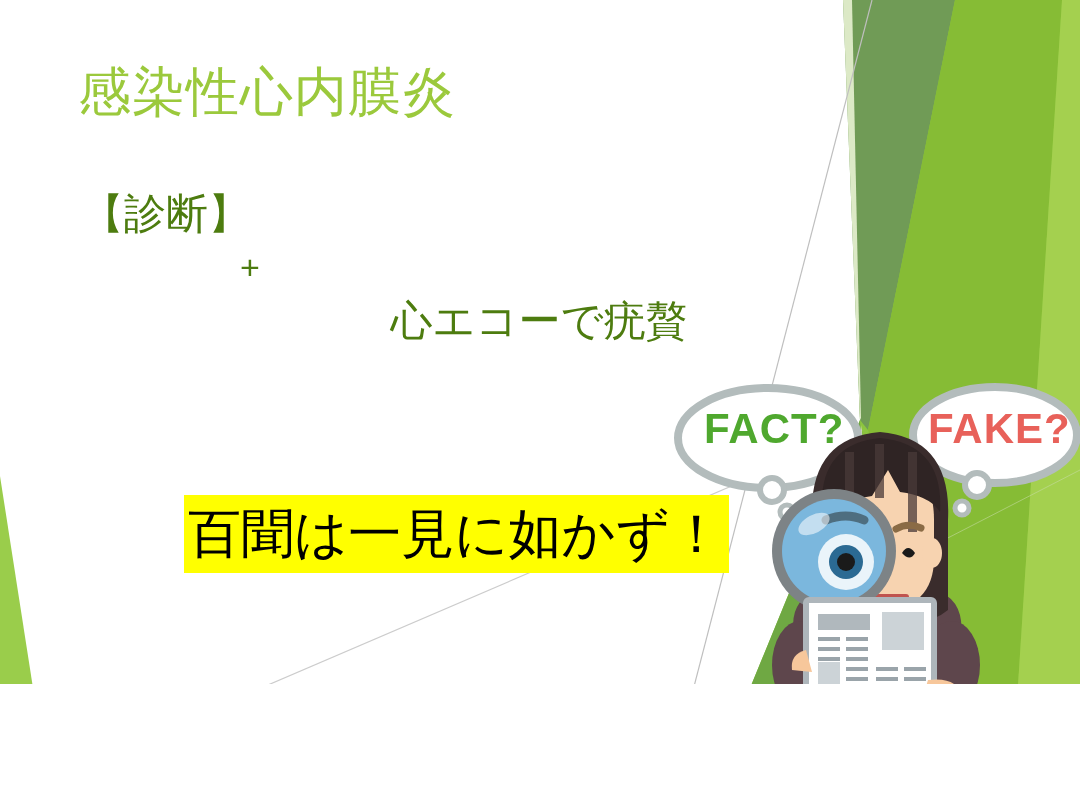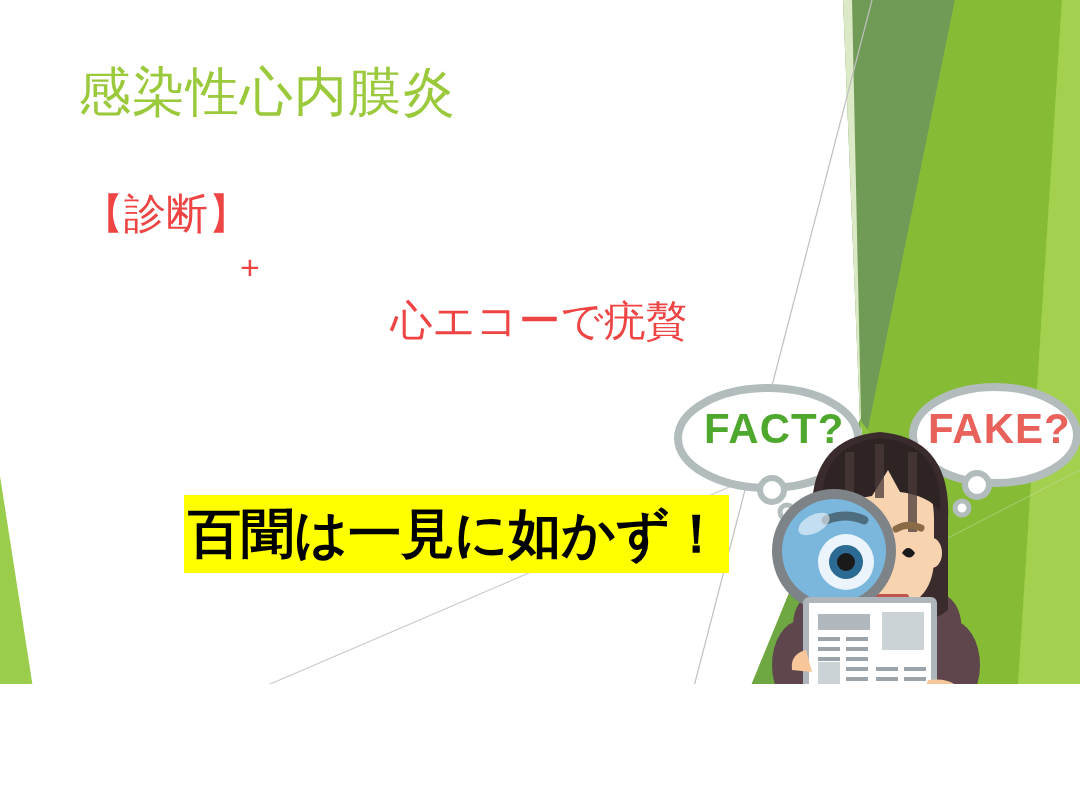--- a/index.html
+++ b/index.html
@@ -37,21 +37,21 @@
     letter-spacing: 1px;
     white-space: nowrap;
     font-weight: 400;
   }
 
   .body-block {
     position: absolute;
     left: 82px;
     top: 186px;
     width: 900px;
-    color: #ef4444;
+    color: #4d7c0f;
     font-size: 42px;
     line-height: 1.34;
     white-space: nowrap;
   }
   .body-line { display: block; }
   .line-dx { padding-left: 14px; }
   .line-plus {
     padding-left: 158px;
     font-size: 34px;
     line-height: 1.5;
@@ -65,21 +65,21 @@
   }
   .highlight-text {
     display: inline-block;
     background: #FFFF00;
     color: #000000;
     font-size: 53px;
     line-height: 1.48;
     padding: 0 6px 0 4px;
     letter-spacing: 0px;
     white-space: nowrap;
-    font-weight: 700;
+    font-weight: 400;
   }
 
   .bubble-label {
     position: absolute;
     font-weight: bold;
     white-space: nowrap;
     letter-spacing: 1px;
   }
   #fact-label {
     left: 704px;

